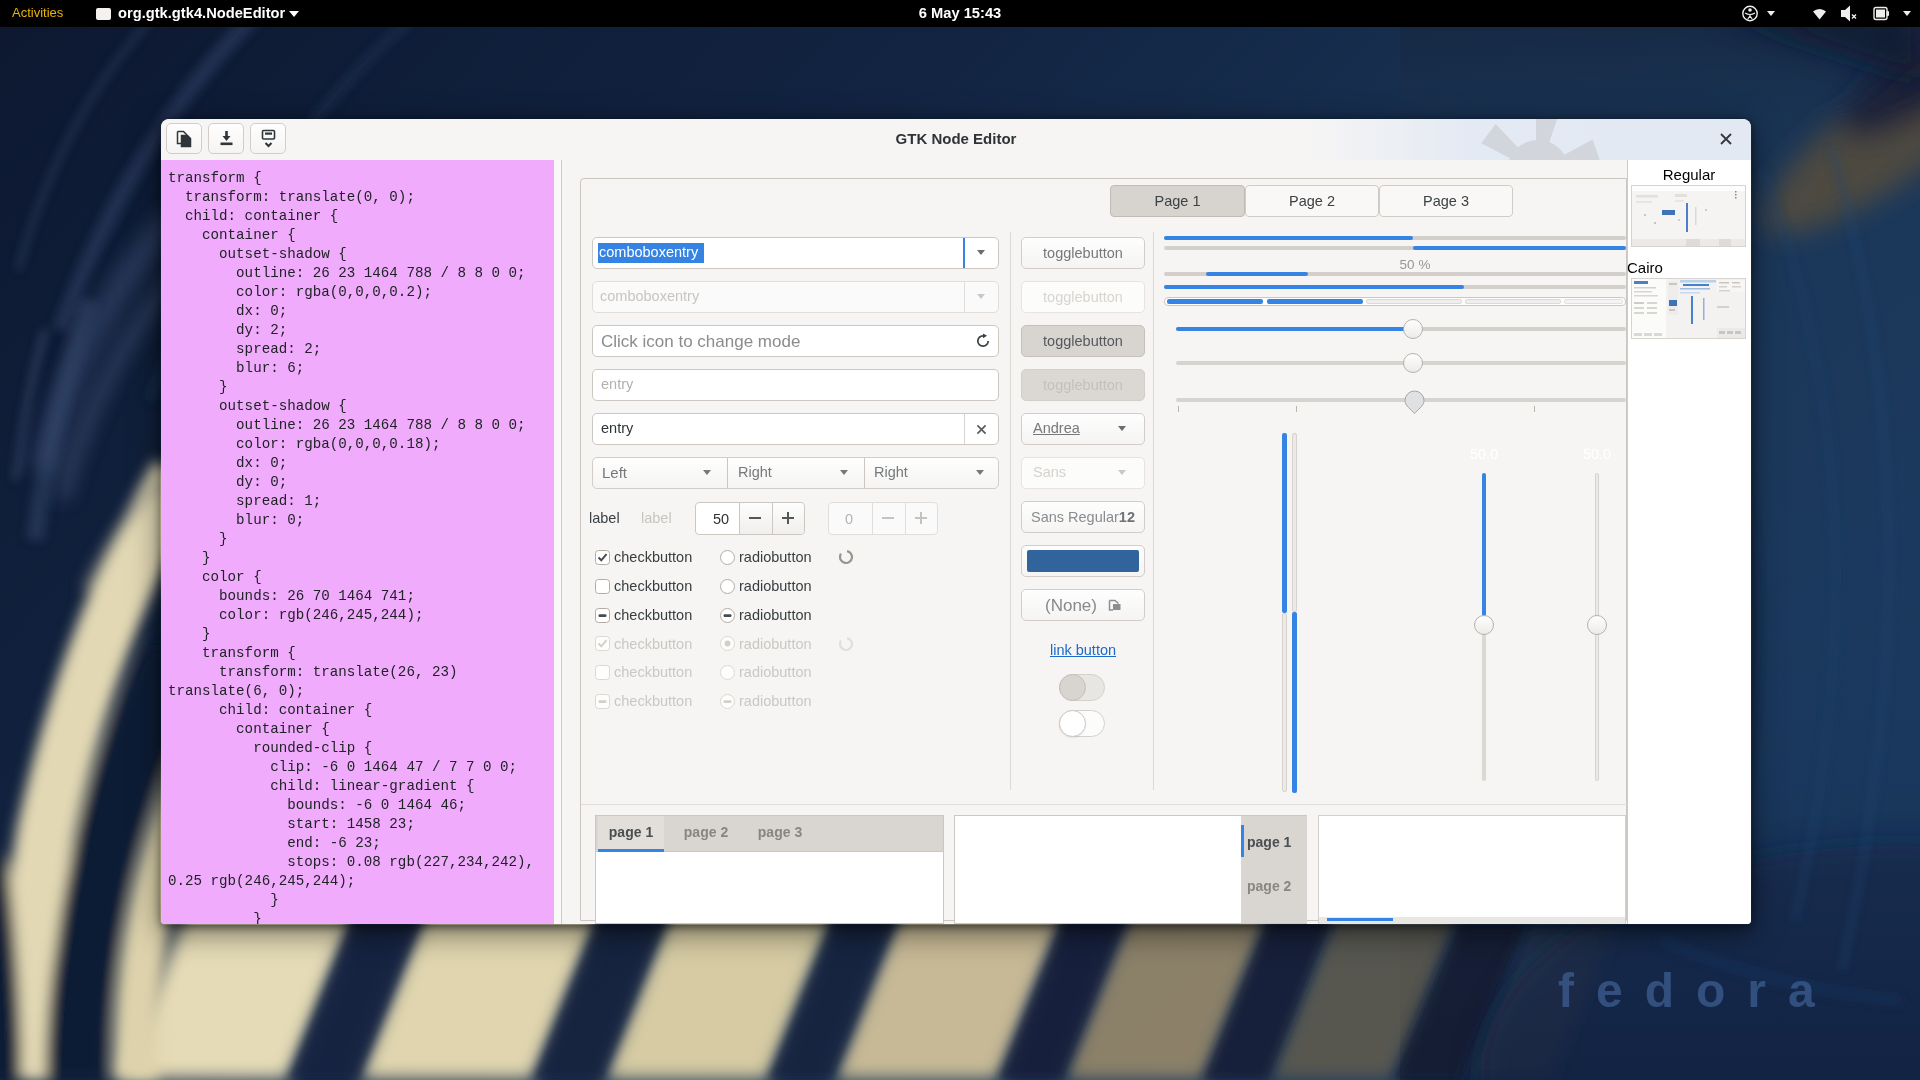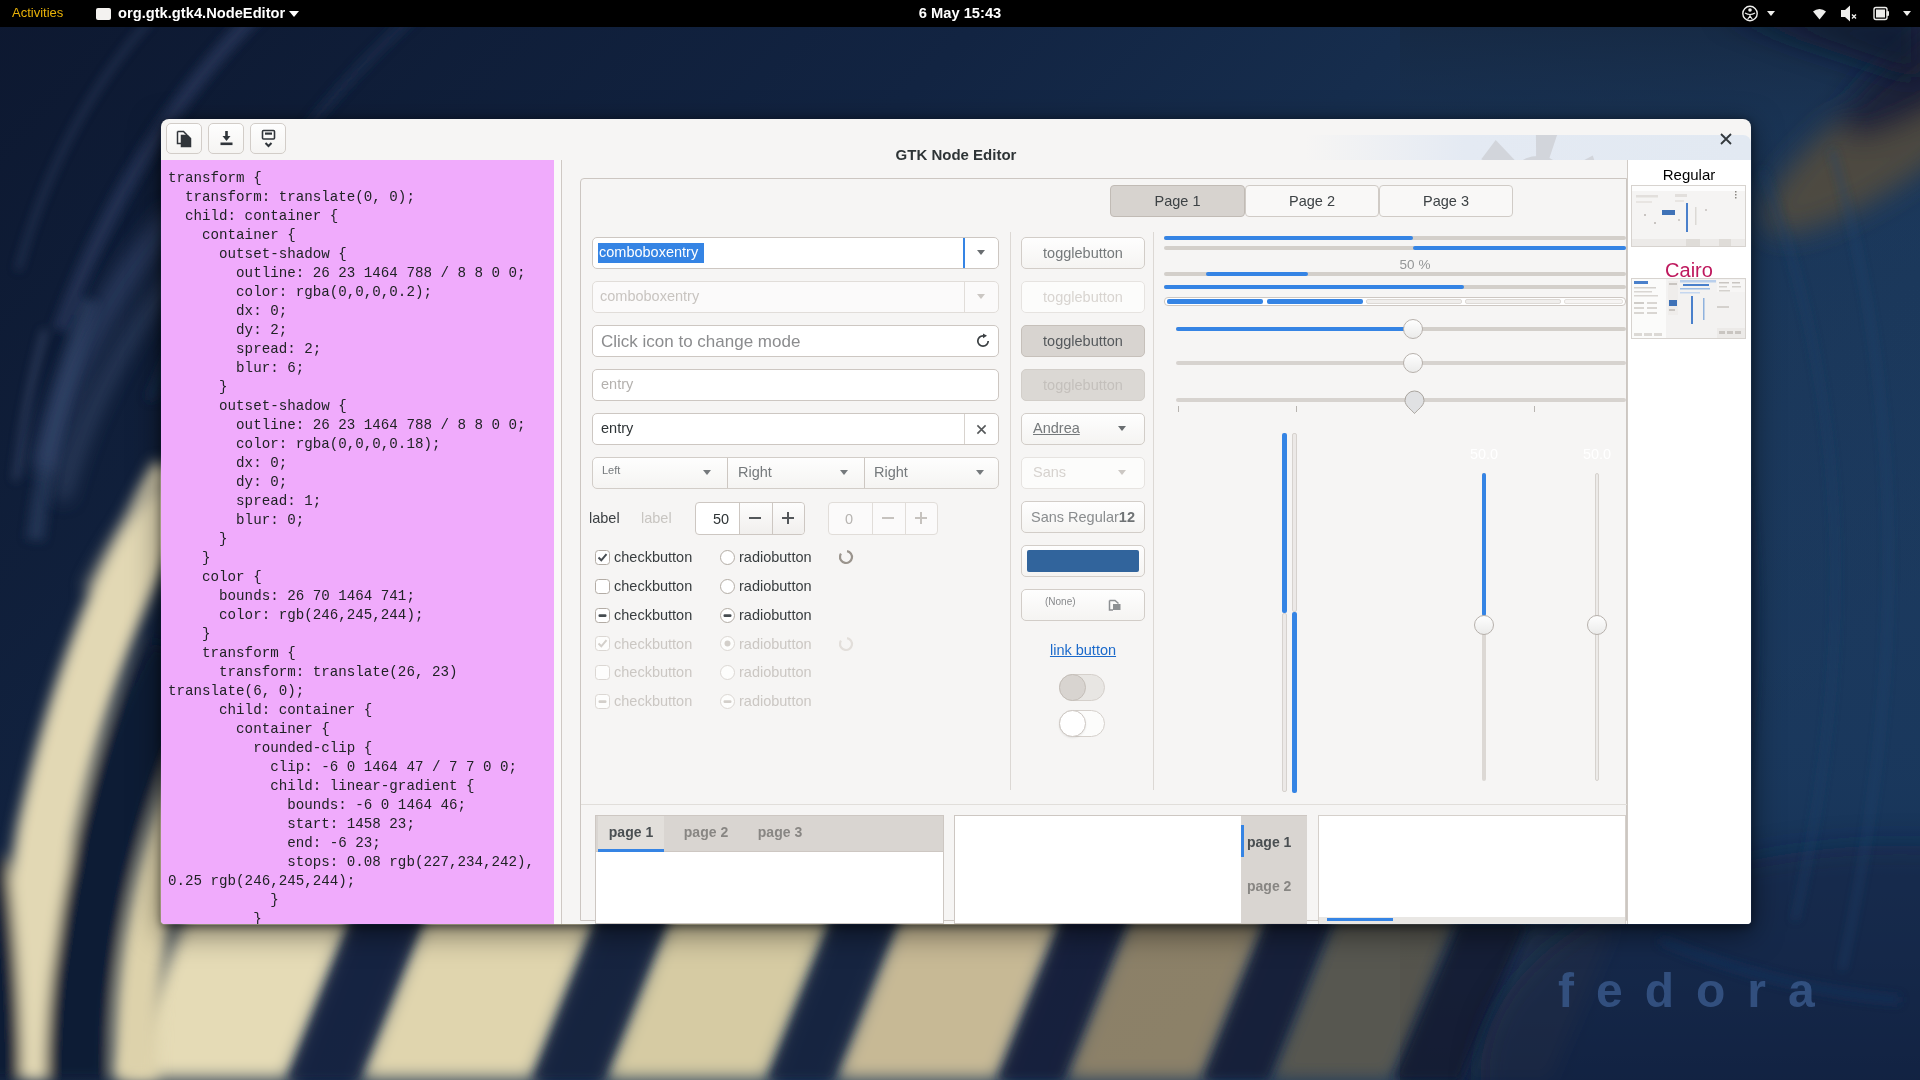--- a/index.html
+++ b/index.html
@@ -119,21 +119,21 @@
     <rect x="136" y="7.5" width="13" height="12" rx="2" fill="none" stroke="#eeeeec" stroke-width="1.4"></rect>
     <rect x="138" y="9.5" width="9" height="8" fill="#eeeeec"></rect>
     <rect x="148.6" y="11" width="2.4" height="5" rx="1" fill="#eeeeec"></rect>
   </g>
   <path d="M 165,11 L 173,11 L 169,16 Z" fill="#eeeeec"></path>
 </svg>
 
 <div class="abs" style="left:160px;top:118px;width:1592px;height:807px;border-radius:9px 9px 5px 5px;background:rgba(0,0,0,0.28);box-shadow:0 8px 30px rgba(0,0,0,0.5), 0 2px 8px rgba(0,0,0,0.4);"></div>
 <div id="win" class="abs" style="left:161px;top:119px;width:1590px;height:805px;border-radius:8px 8px 4px 4px;background:#f6f5f4;overflow:hidden;">
 
-  <div class="abs" style="left:0;top:0;width:1590px;height:42px;background:linear-gradient(to right,#f6f5f4 0%,#f6f5f4 72%,#e4eaf3 82%,#e2e9f2 100%);border-bottom:1px solid #d5d0cb;border-radius:8px 8px 0 0;overflow:hidden;margin-top:16px;">
+  <div class="abs" style="left:0;top:0;width:1590px;height:42px;background:linear-gradient(to right,#f6f5f4 0%,#f6f5f4 72%,#e4eaf3 82%,#e2e9f2 100%);border-bottom:1px solid #d5d0cb;border-radius:8px 8px 0 0;overflow:hidden;">
     <svg class="abs" style="left:1270px;top:0" width="320" height="41" viewBox="0 0 320 41">
       <g fill="#d2d5db">
         <circle cx="107" cy="52" r="31"></circle>
         <path d="M 95,-10 L 119,-10 L 113,26 L 101,26 Z" transform="rotate(-53 107 52)"></path>
         <path d="M 95,-10 L 119,-10 L 113,26 L 101,26 Z" transform="rotate(9 107 52)"></path>
         <path d="M 95,-10 L 119,-10 L 113,26 L 101,26 Z" transform="rotate(71 107 52)"></path>
       </g>
     </svg>
     <div class="abs" style="left:0;top:0;width:1590px;text-align:center;font-size:15px;font-weight:bold;color:#2e3436;line-height:40px;">GTK Node Editor</div>
   </div>
@@ -244,21 +244,21 @@
   <div class="abs entry" style="left:431px;top:294px;width:407px;height:32px;"></div>
   <div class="abs" style="left:440px;top:301px;font-size:14.5px;color:#2e3436;">entry</div>
   <div class="abs" style="left:803px;top:295px;width:1px;height:30px;background:#d8d3ce;"></div>
   <svg class="abs" style="left:813px;top:303px" width="15" height="15" viewBox="0 0 15 15">
     <path d="M 3.4,3.4 L 11.6,11.6 M 11.6,3.4 L 3.4,11.6" stroke="#55585a" stroke-width="1.6"></path>
   </svg>
 
   <div class="abs btn" style="left:431px;top:338px;width:407px;height:32px;"></div>
   <div class="abs" style="left:566px;top:339px;width:1px;height:30px;background:#cdc7c2;"></div>
   <div class="abs" style="left:703px;top:339px;width:1px;height:30px;background:#cdc7c2;"></div>
-  <div class="abs" style="left:441px;top:345px;font-size:11px;color:#75797c;">Left</div>
+  <div class="abs" style="left:441px;top:345px;font-size:15px;color:#75797c;">Left</div>
   <div class="abs" style="left:577px;top:345px;font-size:14.5px;color:#75797c;">Right</div>
   <div class="abs" style="left:713px;top:345px;font-size:14.5px;color:#75797c;">Right</div>
   <div class="abs tri" style="left:542px;top:351px;border-top-color:#75797c;"></div>
   <div class="abs tri" style="left:679px;top:351px;border-top-color:#75797c;"></div>
   <div class="abs tri" style="left:815px;top:351px;border-top-color:#75797c;"></div>
 
   <div class="abs" style="left:428px;top:391px;font-size:14.5px;color:#3c4043;">label</div>
   <div class="abs" style="left:480px;top:391px;font-size:14.5px;color:#c8c5c1;">label</div>
   <div class="abs" style="left:534px;top:383px;width:110px;height:33px;background:#fff;border:1px solid #cdc7c2;border-radius:4px;"></div>
   <div class="abs" style="left:578px;top:384px;width:33px;height:31px;background:linear-gradient(#fdfdfd,#f1efed);border-left:1px solid #cdc7c2;"></div>
@@ -355,21 +355,21 @@
   <div class="abs" style="left:860px;top:338px;width:124px;height:32px;background:#fcfcfb;border:1px solid #e6e3e0;border-radius:5px;"></div>
   <div class="abs" style="left:872px;top:345px;font-size:14.5px;color:#d6d2ce;">Sans</div>
   <div class="abs tri" style="left:957px;top:351px;border-top-color:#cbc7c3;"></div>
 
   <div class="abs btn" style="left:860px;top:382px;width:124px;height:32px;text-align:center;line-height:30px;font-size:14.5px;color:#8a8d8f;">Sans Regular<b style="color:#6f7375;">12</b></div>
 
   <div class="abs btn" style="left:860px;top:426px;width:124px;height:32px;"></div>
   <div class="abs" style="left:866px;top:431px;width:112px;height:22px;background:#31649c;border-radius:2px;"></div>
 
   <div class="abs btn" style="left:860px;top:470px;width:124px;height:32px;"></div>
-  <div class="abs" style="left:884px;top:477px;font-size:10px;color:#87898b;">(None)</div>
+  <div class="abs" style="left:884px;top:477px;font-size:17px;color:#87898b;">(None)</div>
   <svg class="abs" style="left:946px;top:478px" width="17" height="16" viewBox="0 0 17 16">
     <path d="M 2.5,3.5 L 2.5,13 L 6,13 M 2.5,3.5 L 8,3.5 L 11.5,6.5" stroke="#8d9092" stroke-width="1.5" fill="none"></path>
     <rect x="6" y="7" width="7.5" height="6" fill="#8d9092"></rect>
   </svg>
 
   <div class="abs" style="left:860px;top:523px;width:124px;text-align:center;font-size:14.5px;color:#1b6acb;text-decoration:underline;">link button</div>
 
   <div class="abs" style="left:898px;top:555px;width:46px;height:27px;background:#e8e6e3;border:1px solid #d5d0cb;border-radius:14px;"></div>
   <div class="abs" style="left:898px;top:555px;width:27px;height:27px;background:#d8d4d0;border:1px solid #c4beb8;border-radius:14px;"></div>
   <div class="abs" style="left:898px;top:591px;width:46px;height:27px;background:#fcfcfb;border:1px solid #d5d0cb;border-radius:14px;"></div>
@@ -460,21 +460,21 @@
     <circle cx="14" cy="30" r="1" fill="#b8b4b0"></circle>
       <circle cx="24" cy="38" r="1" fill="#b8b4b0"></circle>
     <circle cx="48" cy="35" r="1" fill="#c4c0bc"></circle>
       <circle cx="75" cy="25" r="1" fill="#c4c0bc"></circle>
     <rect x="104" y="6" width="1.5" height="1.5" fill="#8a8681"></rect>
       <rect x="104" y="9" width="1.5" height="1.5" fill="#8a8681"></rect>
       <rect x="104" y="12" width="1.5" height="1.5" fill="#8a8681"></rect>
     <rect x="55" y="54" width="14" height="7" fill="#dfdcd8"></rect>
     <rect x="88" y="54" width="12" height="7" fill="#dfdcd8"></rect>
   </svg>
-  <div class="abs" style="left:1466px;top:140px;width:124px;text-align:center;font-size:20px;color:#be185d;">Cairo</div>
+  <div class="abs" style="left:1466px;top:140px;width:124px;text-align:left;font-size:15px;color:#000000;">Cairo</div>
 
   <svg class="abs" style="left:1470px;top:159px" width="115" height="61" viewBox="0 0 115 61">
     <rect x="0.5" y="0.5" width="114" height="60" fill="#f3f2f1" stroke="#d7d3cf"></rect>
     <rect x="1" y="1" width="34" height="59" fill="#fbfbfa"></rect>
     <rect x="3" y="3" width="14" height="3" fill="#4a80cb"></rect>
     <rect x="3" y="9" width="22" height="1.5" fill="#d4d1cd"></rect>
     <rect x="3" y="13" width="18" height="1.5" fill="#d9d6d2"></rect>
     <rect x="3" y="17" width="24" height="1.5" fill="#d9d6d2"></rect>
     <rect x="3" y="24" width="10" height="2" fill="#cfccc8"></rect>
       <rect x="16" y="24" width="10" height="2" fill="#d9d6d2"></rect>

